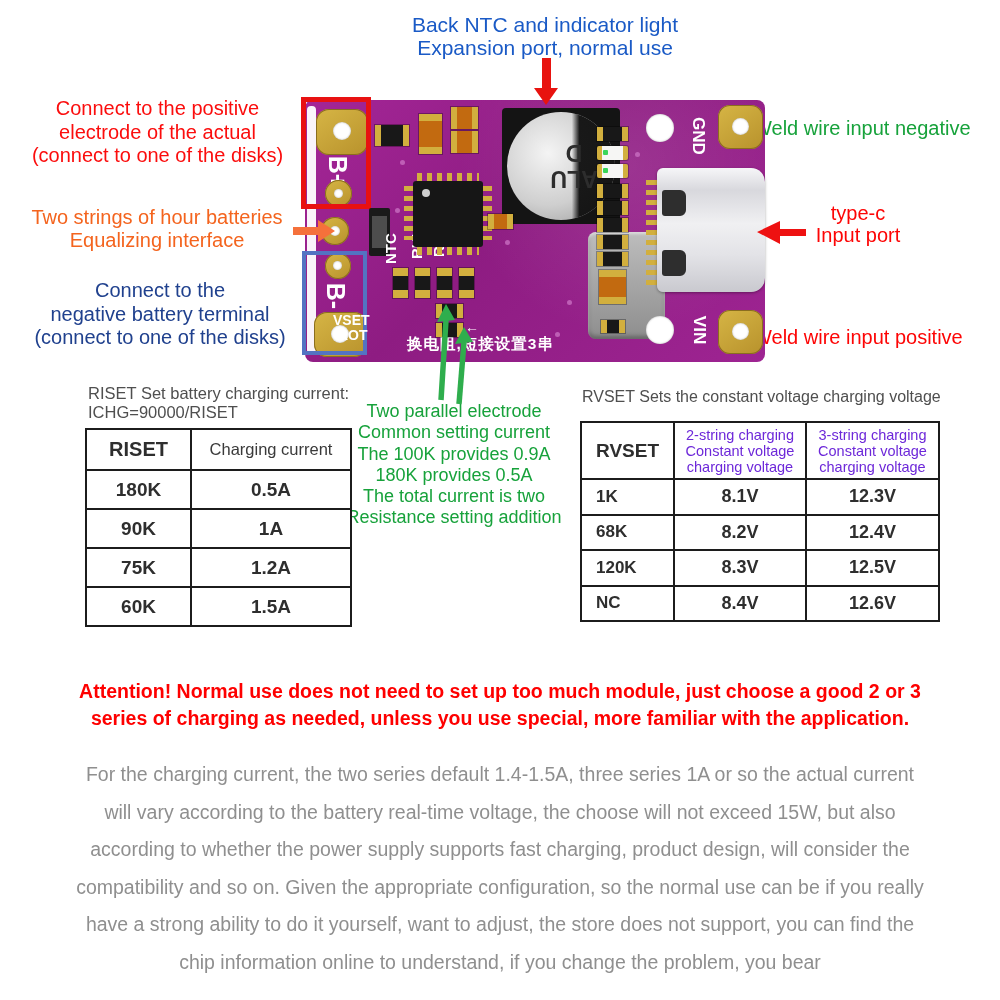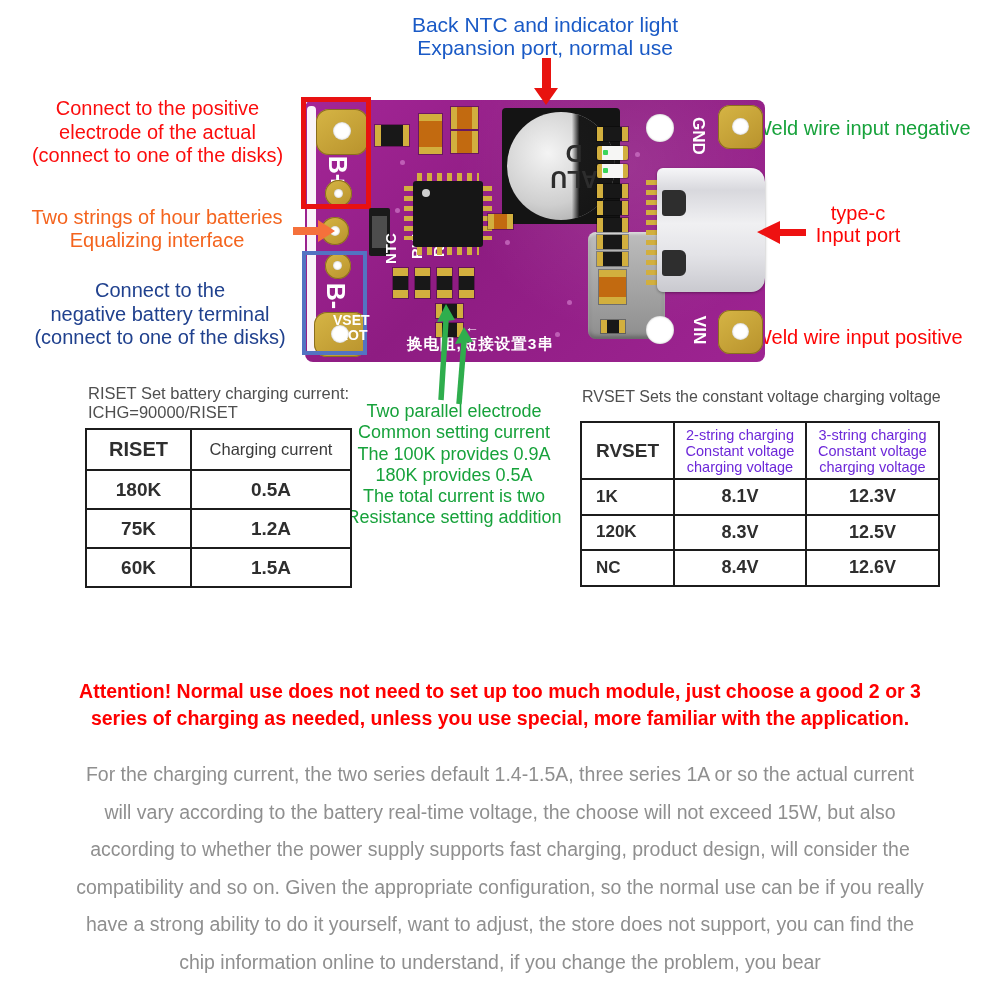--- a/index.html
+++ b/index.html
@@ -226,20 +226,24 @@
   <tbody>
       <tr class="hdr">
     <td class="c1">RISET</td>
     <td class="c2">Charging current</td>
   </tr>
   <tr>
     <td class="c1">180K</td>
     <td class="c2">0.5A</td>
   </tr>
   <tr>
+    <td class="c1">90K</td>
+    <td class="c2">1A</td>
+  </tr>
+  <tr>
     <td class="c1">75K</td>
     <td class="c2">1.2A</td>
   </tr>
   <tr>
     <td class="c1">60K</td>
     <td class="c2">1.5A</td>
   </tr>
 </tbody>
   </table>
 
@@ -259,20 +263,25 @@
       <div>Constant voltage</div>
       <div>charging voltage</div>
     </td>
   </tr>
   <tr>
     <td class="c1">1K</td>
     <td class="c2">8.1V</td>
     <td class="c3">12.3V</td>
   </tr>
   <tr>
+    <td class="c1">68K</td>
+    <td class="c2">8.2V</td>
+    <td class="c3">12.4V</td>
+  </tr>
+  <tr>
     <td class="c1">120K</td>
     <td class="c2">8.3V</td>
     <td class="c3">12.5V</td>
   </tr>
   <tr>
     <td class="c1">NC</td>
     <td class="c2">8.4V</td>
     <td class="c3">12.6V</td>
   </tr>
 </tbody>

